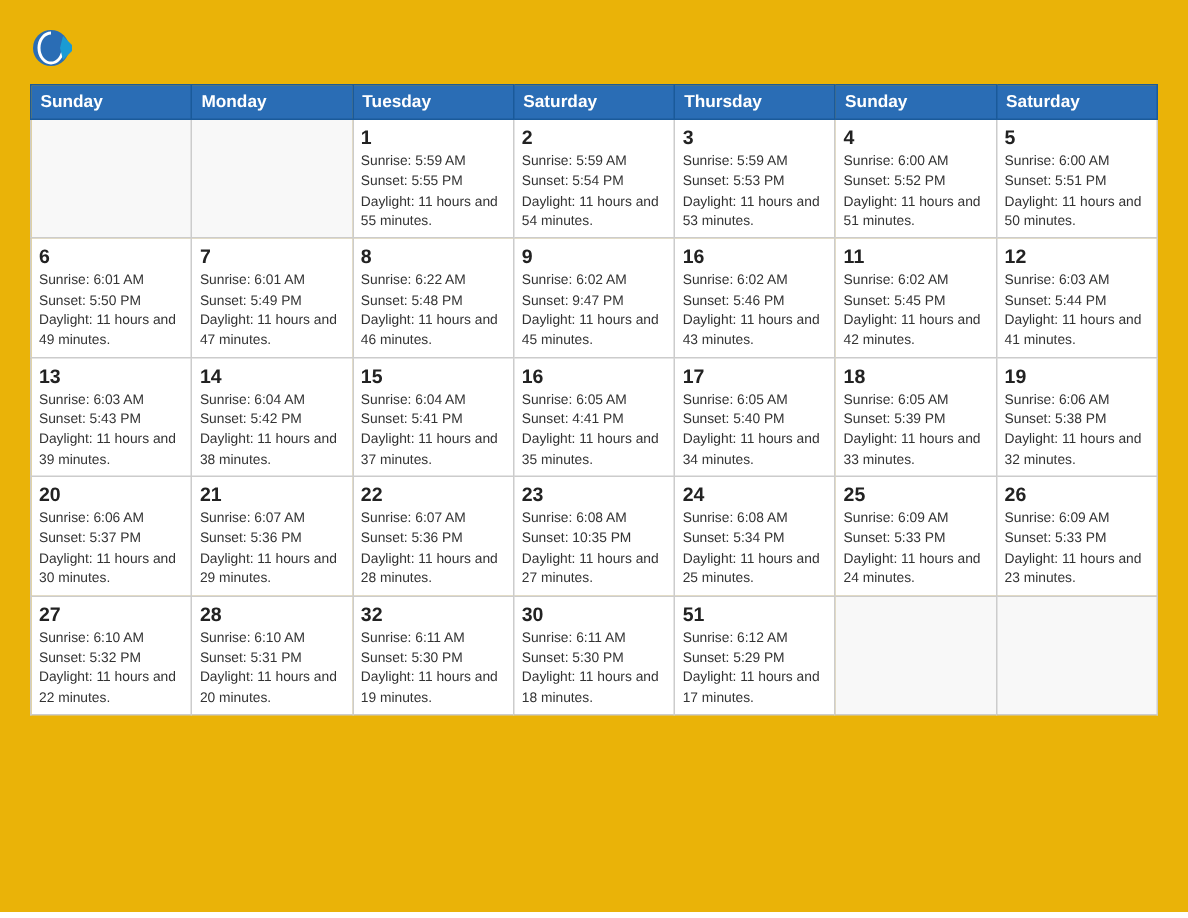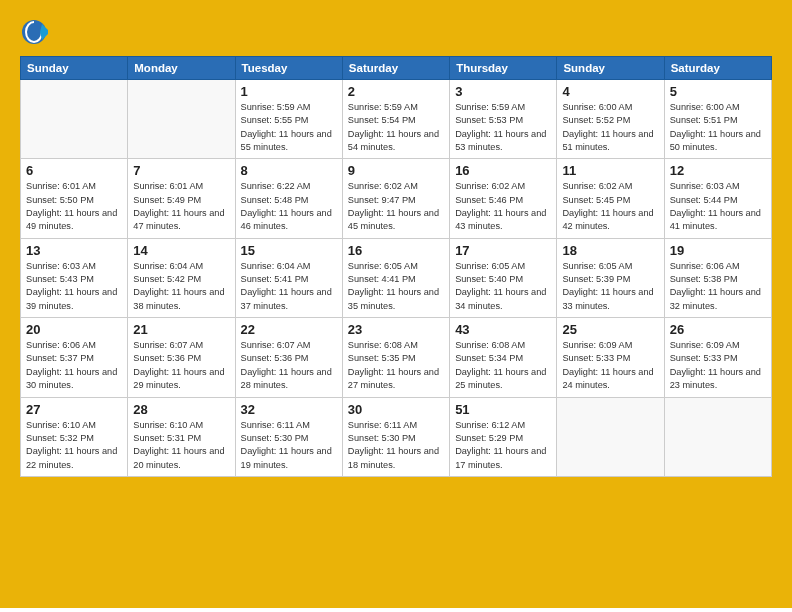--- a/index.html
+++ b/index.html
@@ -270,25 +270,25 @@
           </td>
           <td>
             <span class="day-num">22</span>
             <div class="cell-text">Sunrise: 6:07 AM
 Sunset: 5:36 PM
 Daylight: 11 hours and 28 minutes.</div>
           </td>
           <td>
             <span class="day-num">23</span>
             <div class="cell-text">Sunrise: 6:08 AM
-Sunset: 5:35 PM
+Sunset: 10:35 PM
 Daylight: 11 hours and 27 minutes.</div>
           </td>
           <td>
-            <span class="day-num">43</span>
+            <span class="day-num">24</span>
             <div class="cell-text">Sunrise: 6:08 AM
 Sunset: 5:34 PM
 Daylight: 11 hours and 25 minutes.</div>
           </td>
           <td>
             <span class="day-num">25</span>
             <div class="cell-text">Sunrise: 6:09 AM
 Sunset: 5:33 PM
 Daylight: 11 hours and 24 minutes.</div>
           </td>

